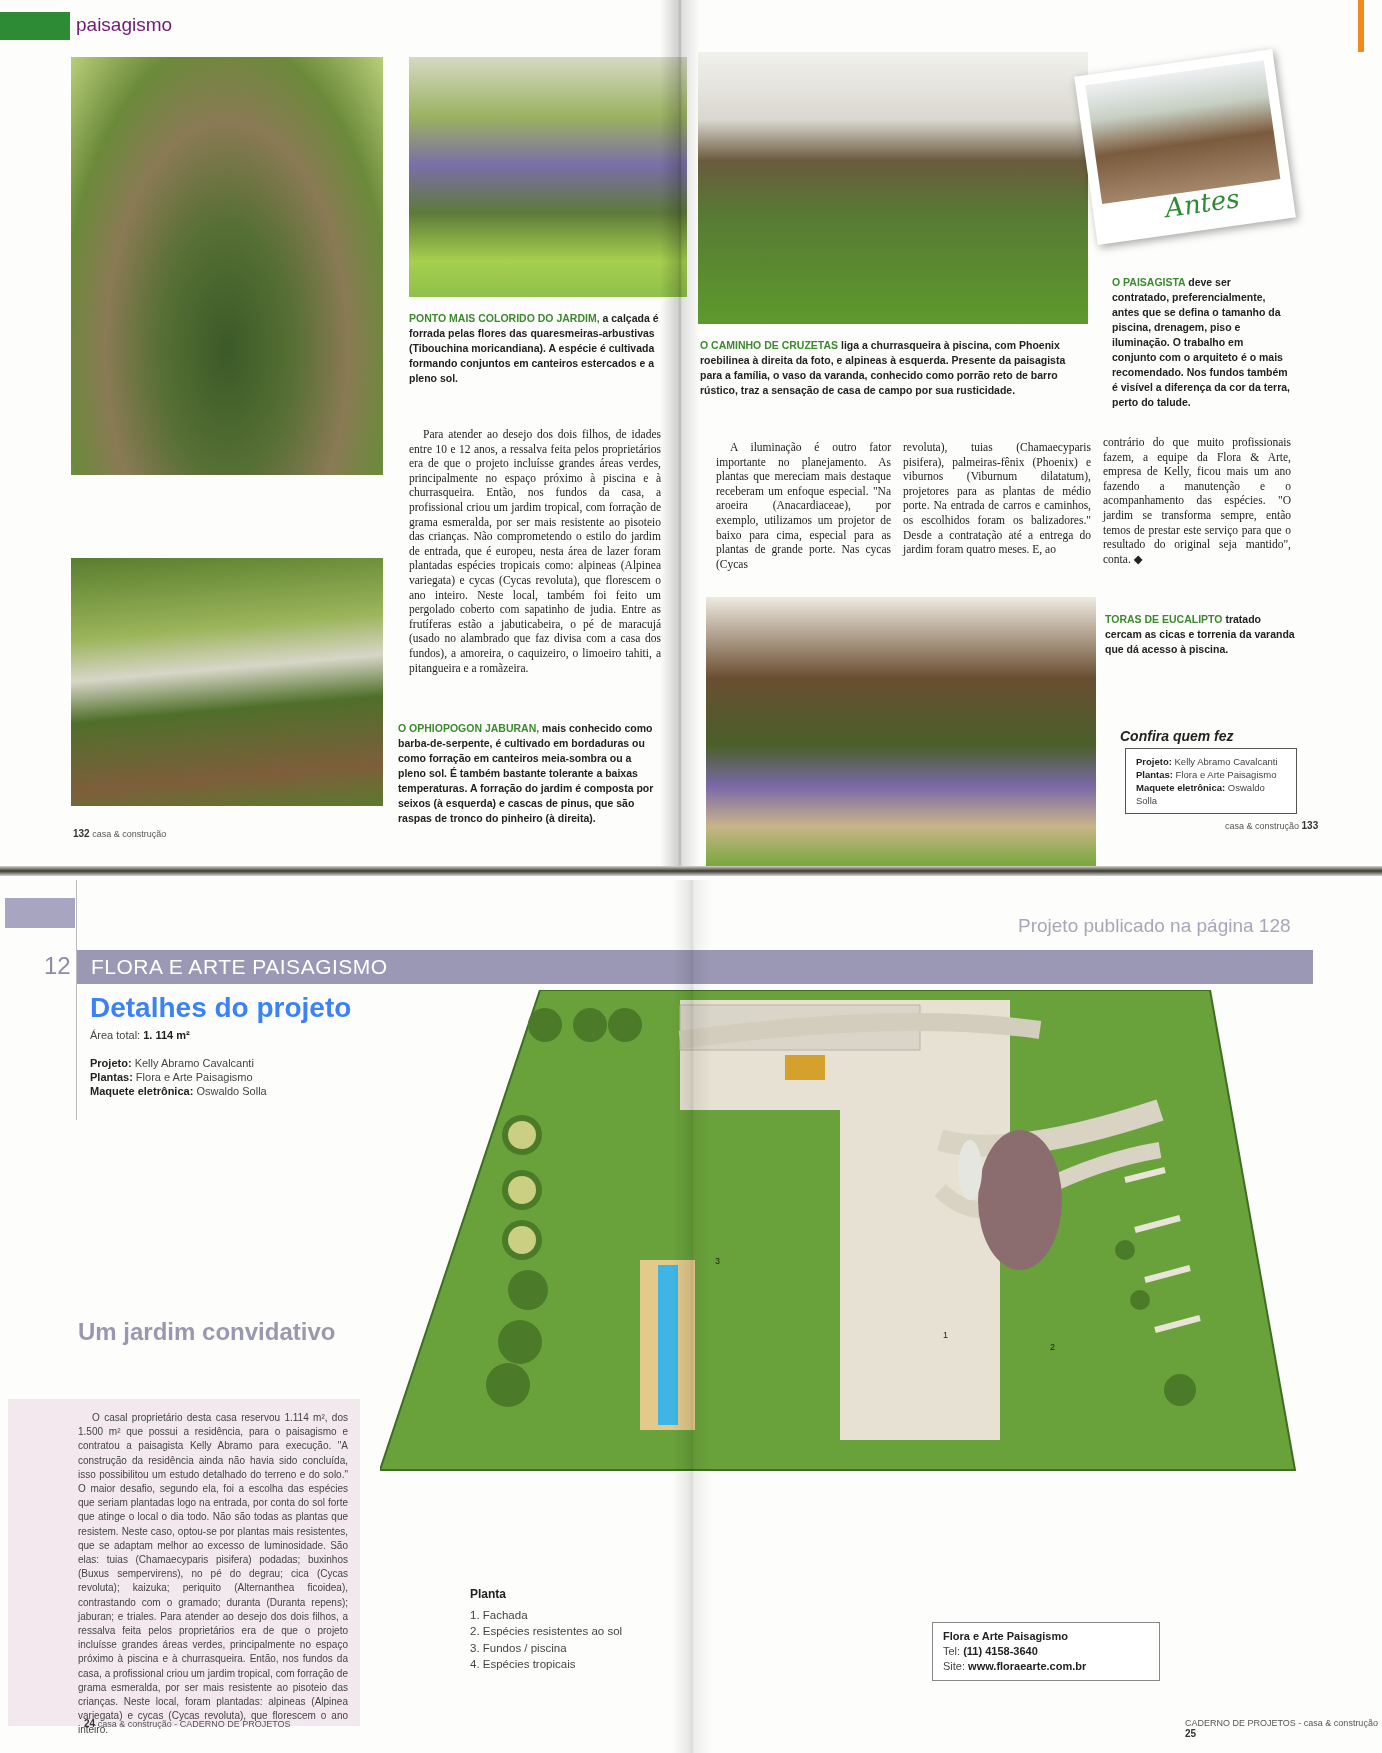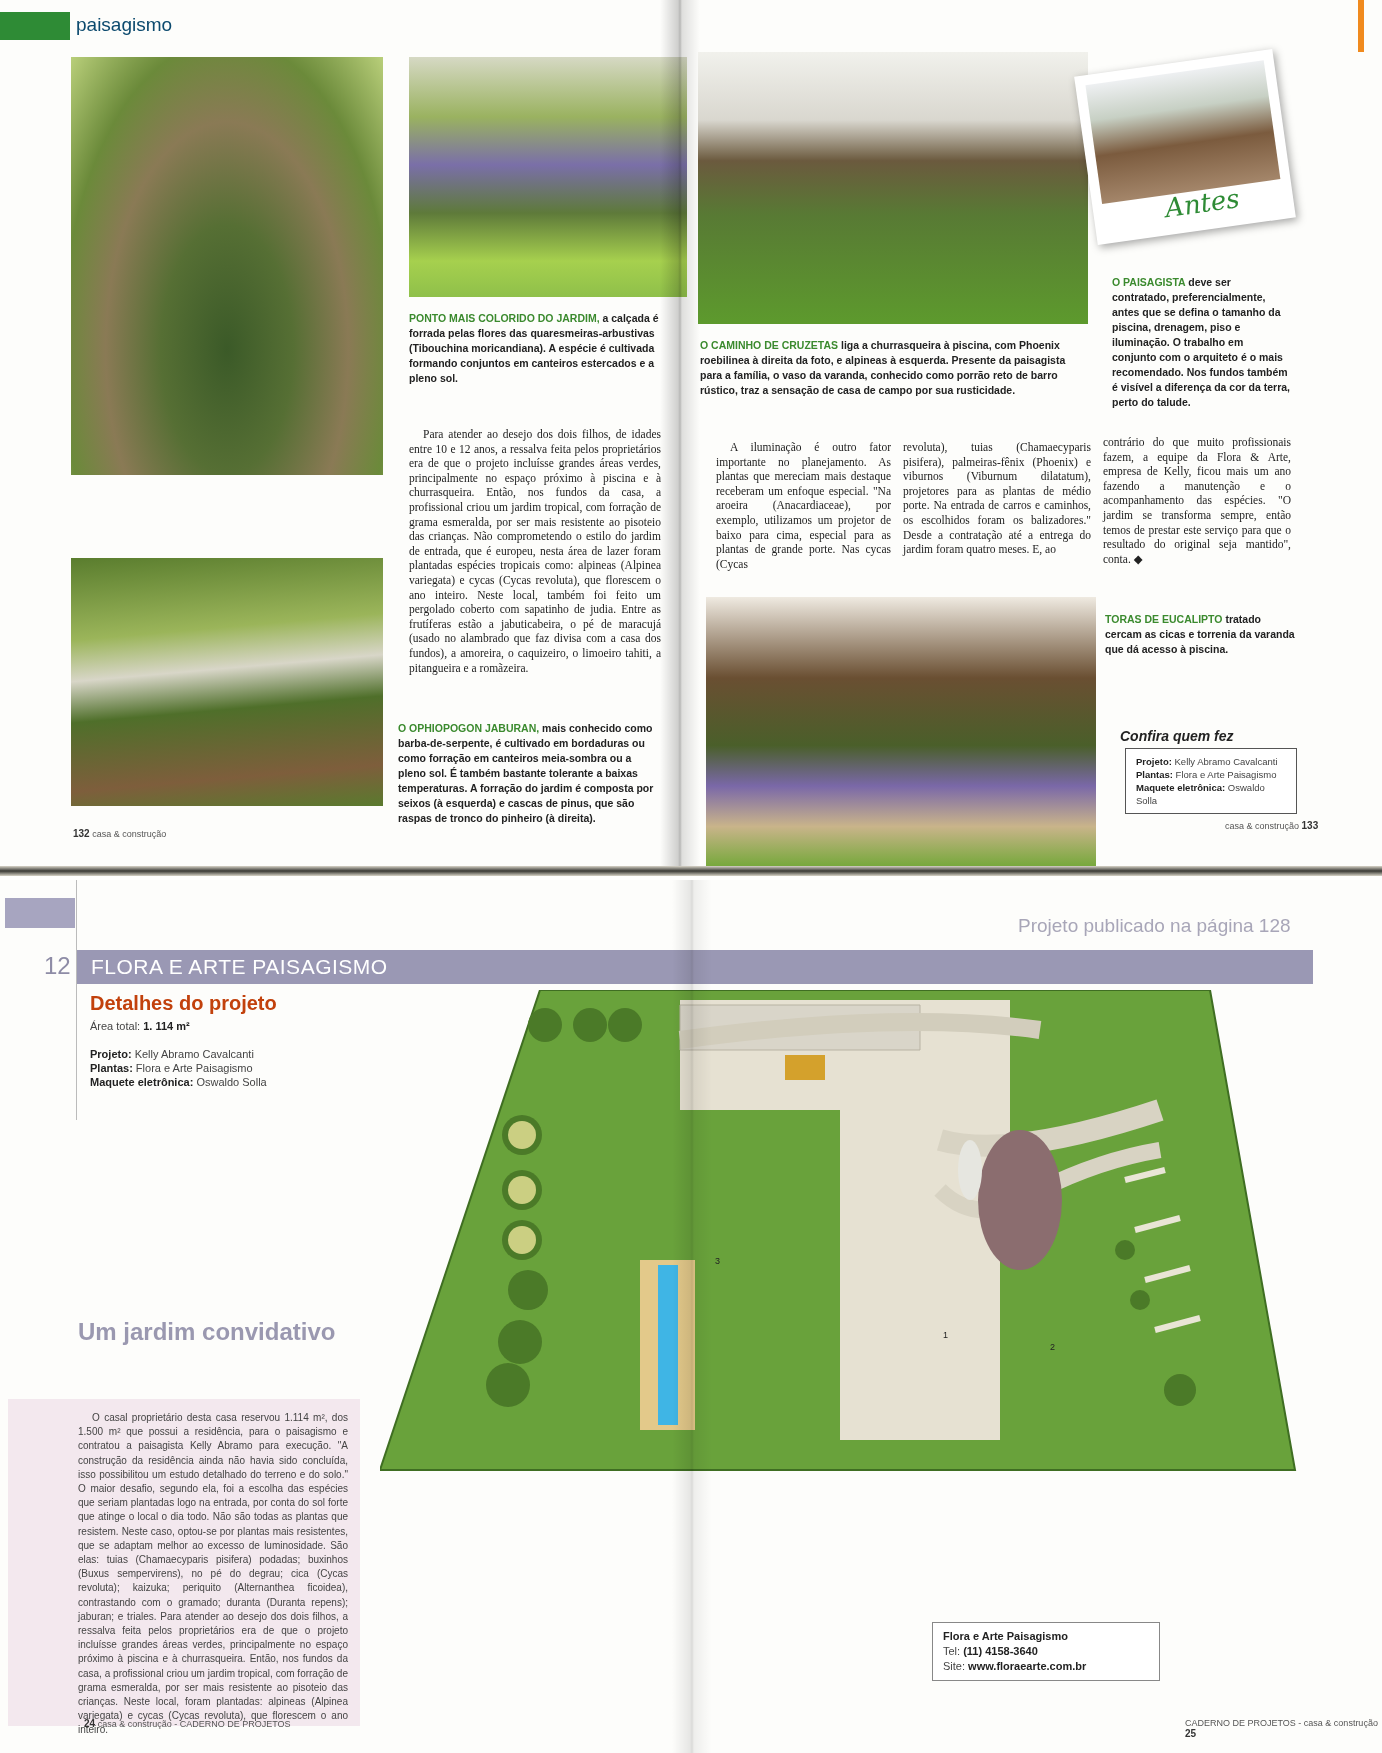--- a/index.html
+++ b/index.html
@@ -3,21 +3,21 @@
 <meta charset="utf-8">
 <style>
   * { box-sizing: border-box; margin: 0; padding: 0; }
   body { width: 1382px; height: 1753px; background: #ffffff; position: relative; overflow: hidden; font-family: "Liberation Sans", sans-serif; color: #222; }
   .abs { position: absolute; }
   .spread-top { left: 0; top: 0; width: 1382px; height: 870px; background: #fdfdfb; }
   .spread-bottom { left: 0; top: 880px; width: 1382px; height: 873px; background: #fdfdfb; }
   .gutter { background: linear-gradient(90deg, rgba(0,0,0,0) 0%, rgba(0,0,0,0.18) 45%, rgba(0,0,0,0.28) 50%, rgba(0,0,0,0.12) 55%, rgba(0,0,0,0) 100%); }
   .sep-line { left: 0; top: 866px; width: 1382px; height: 10px; background: linear-gradient(#d8d4c8, #3a3a36 50%, #d8d4c8); }
   .section-tab { background: #2e8b35; }
-  .section-name { font-size: 19px; color: #0c4a6e; font-weight: normal; }
+  .section-name { font-size: 19px; color: #701a75; font-weight: normal; }
   .photo { border-radius: 0; overflow: hidden; }
   .ph-cycas { background: radial-gradient(ellipse at 50% 70%, #3b5a28 0%, #566f34 30%, #8a7a55 55%, #6b8a3a 75%, #b9cf7a 100%); }
   .ph-flowers { background: linear-gradient(180deg, #d6d9c4 0%, #9ab260 25%, #7a6fa8 45%, #5e7a3a 65%, #a6d04e 85%, #8fc04a 100%); }
   .ph-house { background: linear-gradient(180deg, #f1f1ec 0%, #d9d7cf 25%, #6b5a3e 40%, #587a34 60%, #5d9a2d 100%); }
   .ph-before { background: linear-gradient(180deg, #eef0f2 0%, #c7d0c4 30%, #7b5b3e 60%, #a4866a 100%); }
   .ph-cerca { background: linear-gradient(175deg, #5a7d2e 0%, #9bb55a 30%, #d8d6c8 45%, #4f6f2a 60%, #7e5e3c 85%, #5a7a2e 100%); }
   .ph-veranda { background: linear-gradient(180deg, #efeae1 0%, #6a4f32 30%, #4a5f2a 55%, #7a68a8 70%, #c9b48a 85%, #75a83a 100%); }
   .cap { font-size: 10.5px; line-height: 15px; font-weight: bold; color: #222; }
   .cap .hl { color: #3b8a2e; font-weight: bold; }
   .body-serif { font-family: "Liberation Serif", serif; font-size: 11.5px; line-height: 14.6px; color: #222; text-align: justify; text-indent: 14px; }
@@ -27,21 +27,21 @@
   .antes { font-family: "DejaVu Serif", serif; font-style: italic; color: #2e8b35; font-size: 26px; }
   .credit-box { border: 1.5px solid #555; background: #fff; padding: 6px 10px; font-size: 9.5px; line-height: 13px; color: #444; }
   .credit-box b { color: #222; }
   .confira { font-style: italic; font-weight: bold; font-size: 14px; color: #222; }
   
   .lav-bar { background: #9a98b4; }
   .lav-band { background: #a7a5c0; }
   .num12 { font-size: 24px; color: #8e8ca6; }
   .flora-title { font-size: 21px; color: #fff; letter-spacing: 0.5px; }
   .pub-page { font-size: 19px; color: #a8a6b8; }
-  .details-title { font-size: 20px; font-weight: bold; color: #c2410c; }
+  .details-title { font-size: 28px; font-weight: bold; color: #3b82f6; }
   .details-meta { font-size: 11px; color: #444; line-height: 14px; }
   .details-meta b { color: #222; }
   .convid-title { font-size: 24px; font-weight: bold; color: #9a98b0; }
   .pink-panel { background: #f3e8ee; margin-top: 44px; }
   .convid-body { font-size: 10px; line-height: 14.2px; color: #444; text-align: justify; text-indent: 14px; }
   .planta-list { font-size: 11.5px; line-height: 16.5px; color: #444; }
   .planta-list .ttl { font-weight: bold; color: #222; font-size: 12px; margin-bottom: 4px; }
   .contact-box { border: 1px solid #888; background: #fff; padding: 6px 10px; font-size: 11px; line-height: 15px; color: #444; }
   .contact-box b { color: #222; }
   .orange-mark { background: #f08a1e; }
@@ -185,20 +185,27 @@
         <line x1="775" y1="340" x2="820" y2="328"></line>
     </g>
     <rect x="405" y="65" width="40" height="25" fill="#d4a12c"></rect>
     <text x="335" y="274" font-family="Liberation Sans, sans-serif" font-size="9" fill="#222">3</text>
     <text x="563" y="348" font-family="Liberation Sans, sans-serif" font-size="9" fill="#222">1</text>
     <text x="670" y="360" font-family="Liberation Sans, sans-serif" font-size="9" fill="#222">2</text>
   </svg>
 
   <div class="abs gutter" style="left:672px;top:0;width:40px;height:873px;opacity:0.5;"></div>
 
+  <div class="abs planta-list" style="left:470px;top:706px;">
+    <div class="ttl">Planta</div>
+    <div>1. Fachada</div>
+    <div>2. Espécies resistentes ao sol</div>
+    <div>3. Fundos / piscina</div>
+    <div>4. Espécies tropicais</div>
+  </div>
 
   <div class="abs contact-box" style="left:932px;top:742px;width:228px;">
     <div><b>Flora e Arte Paisagismo</b></div>
     <div><span>Tel:</span> <b>(11) 4158-3640</b></div>
     <div><span>Site:</span> <b>www.floraearte.com.br</b></div>
   </div>
 
   <div class="abs folio" style="left:63px;top:838px;margin-left:21px;">
     <b>24</b>
     <span>casa &amp; construção - CADERNO DE PROJETOS</span>

